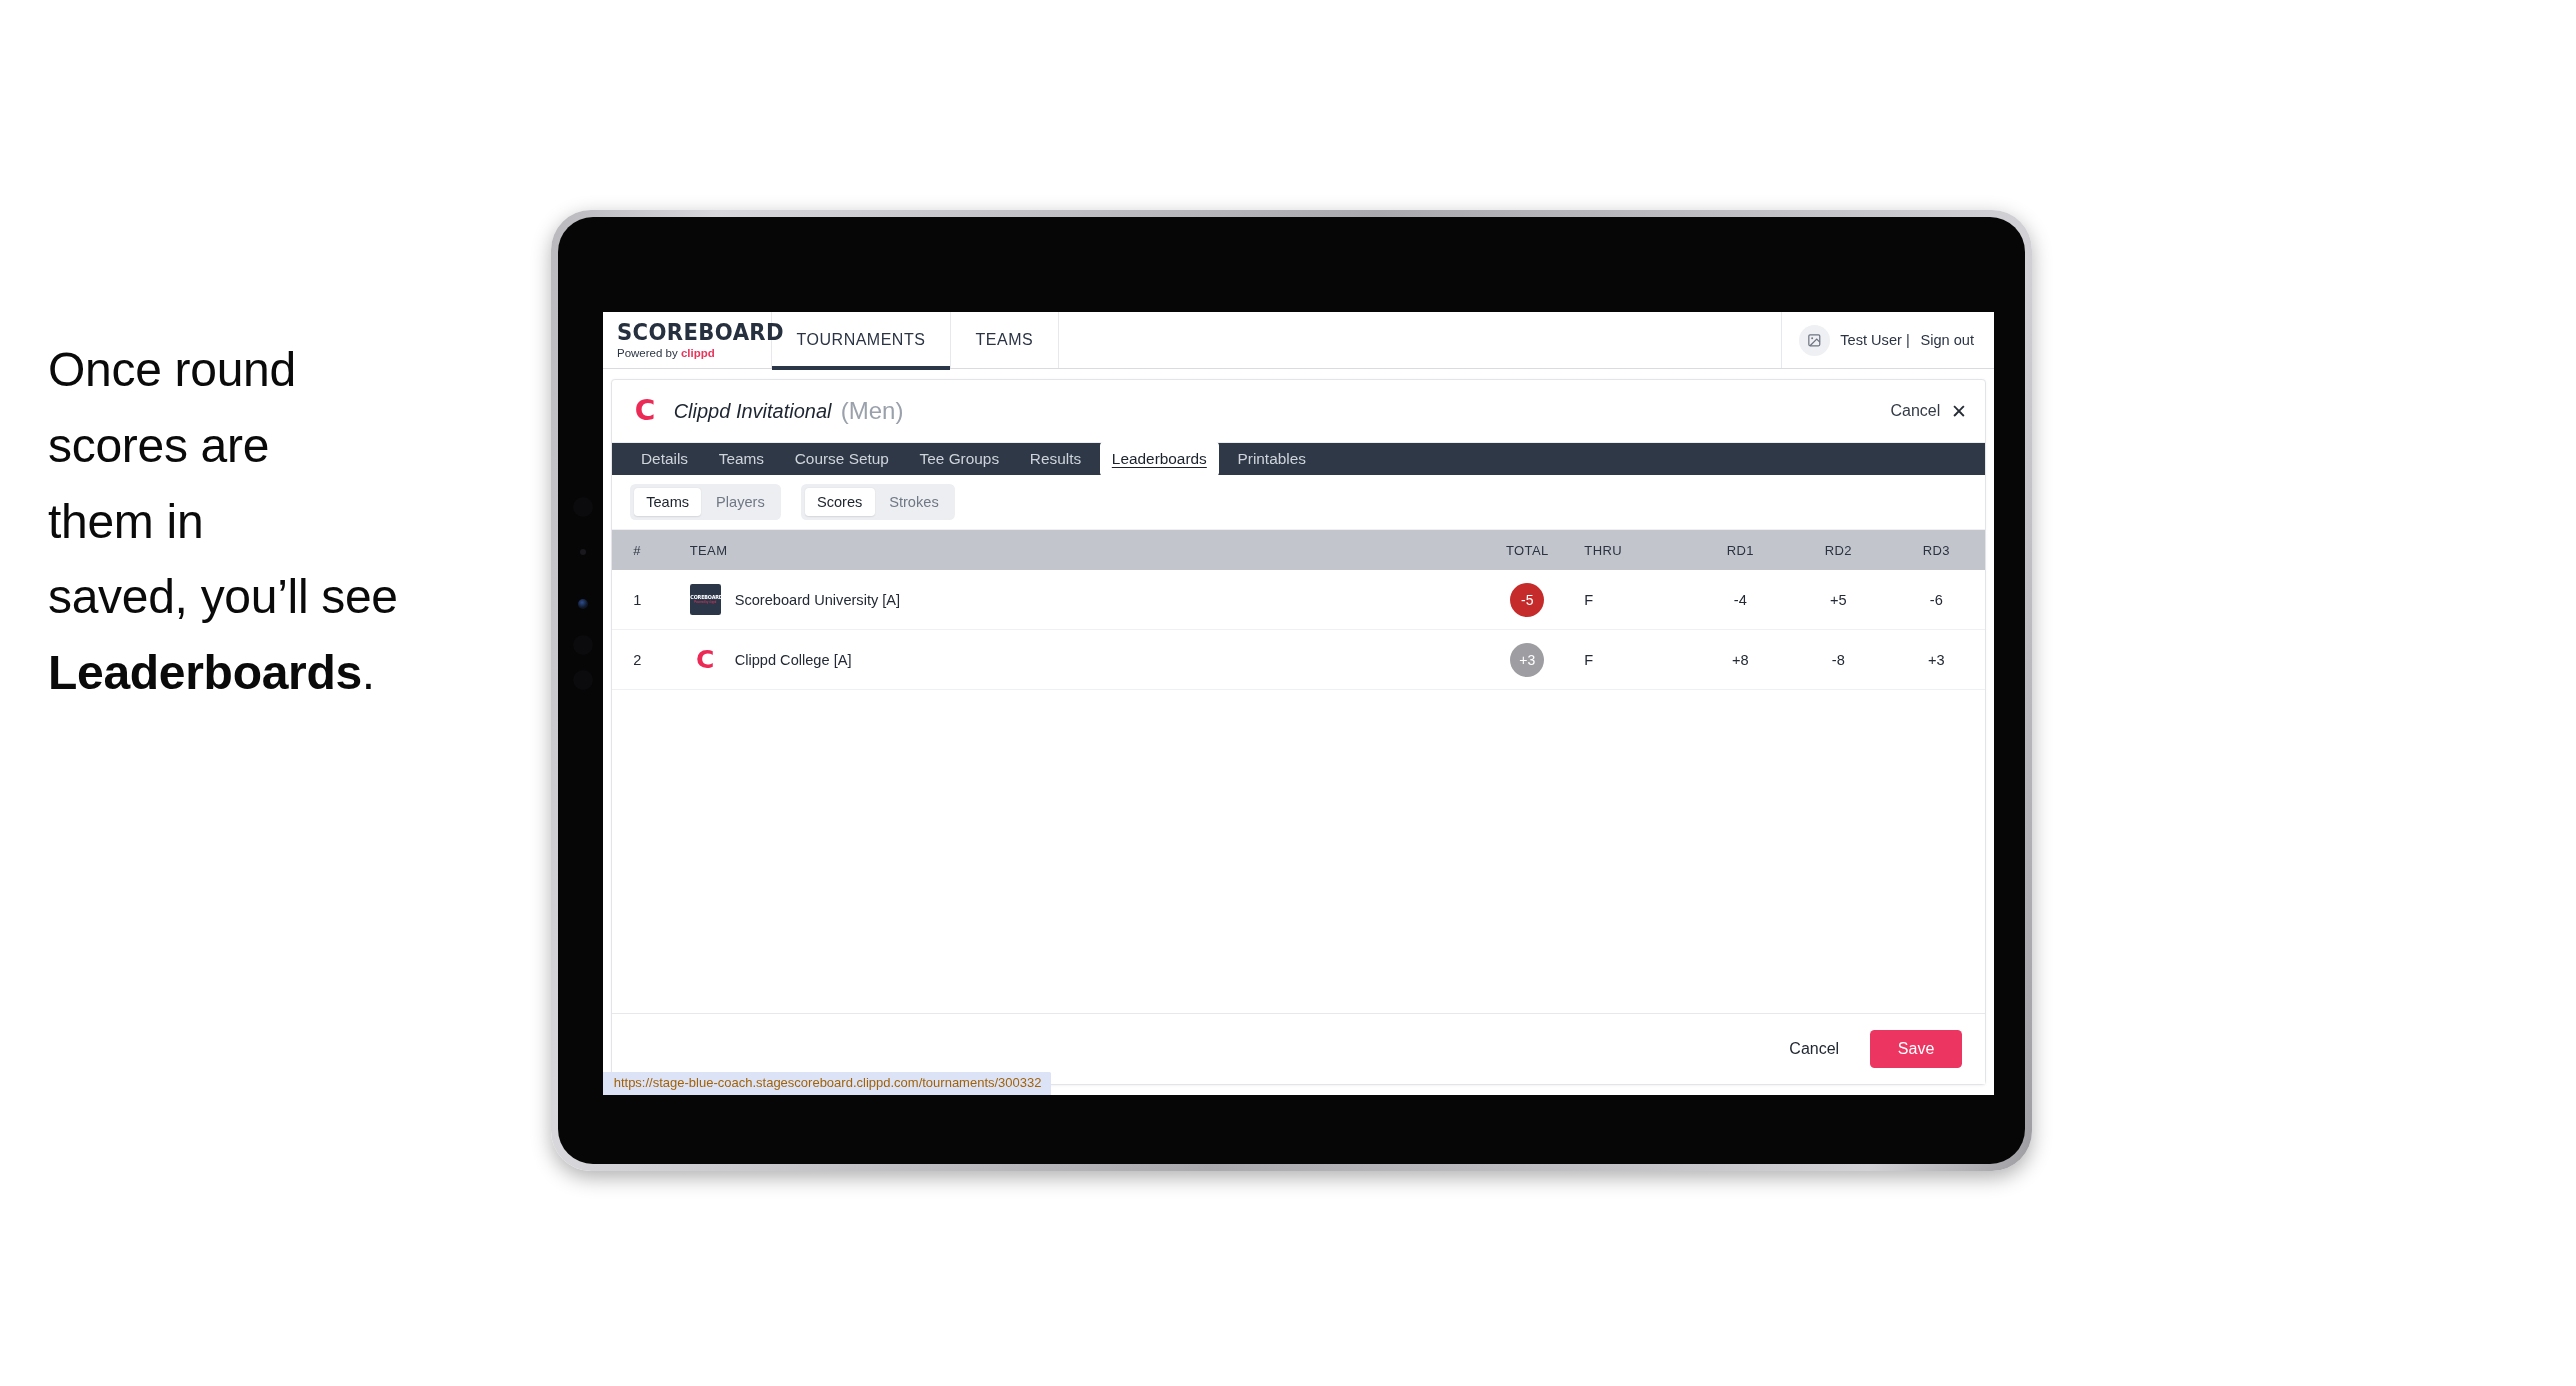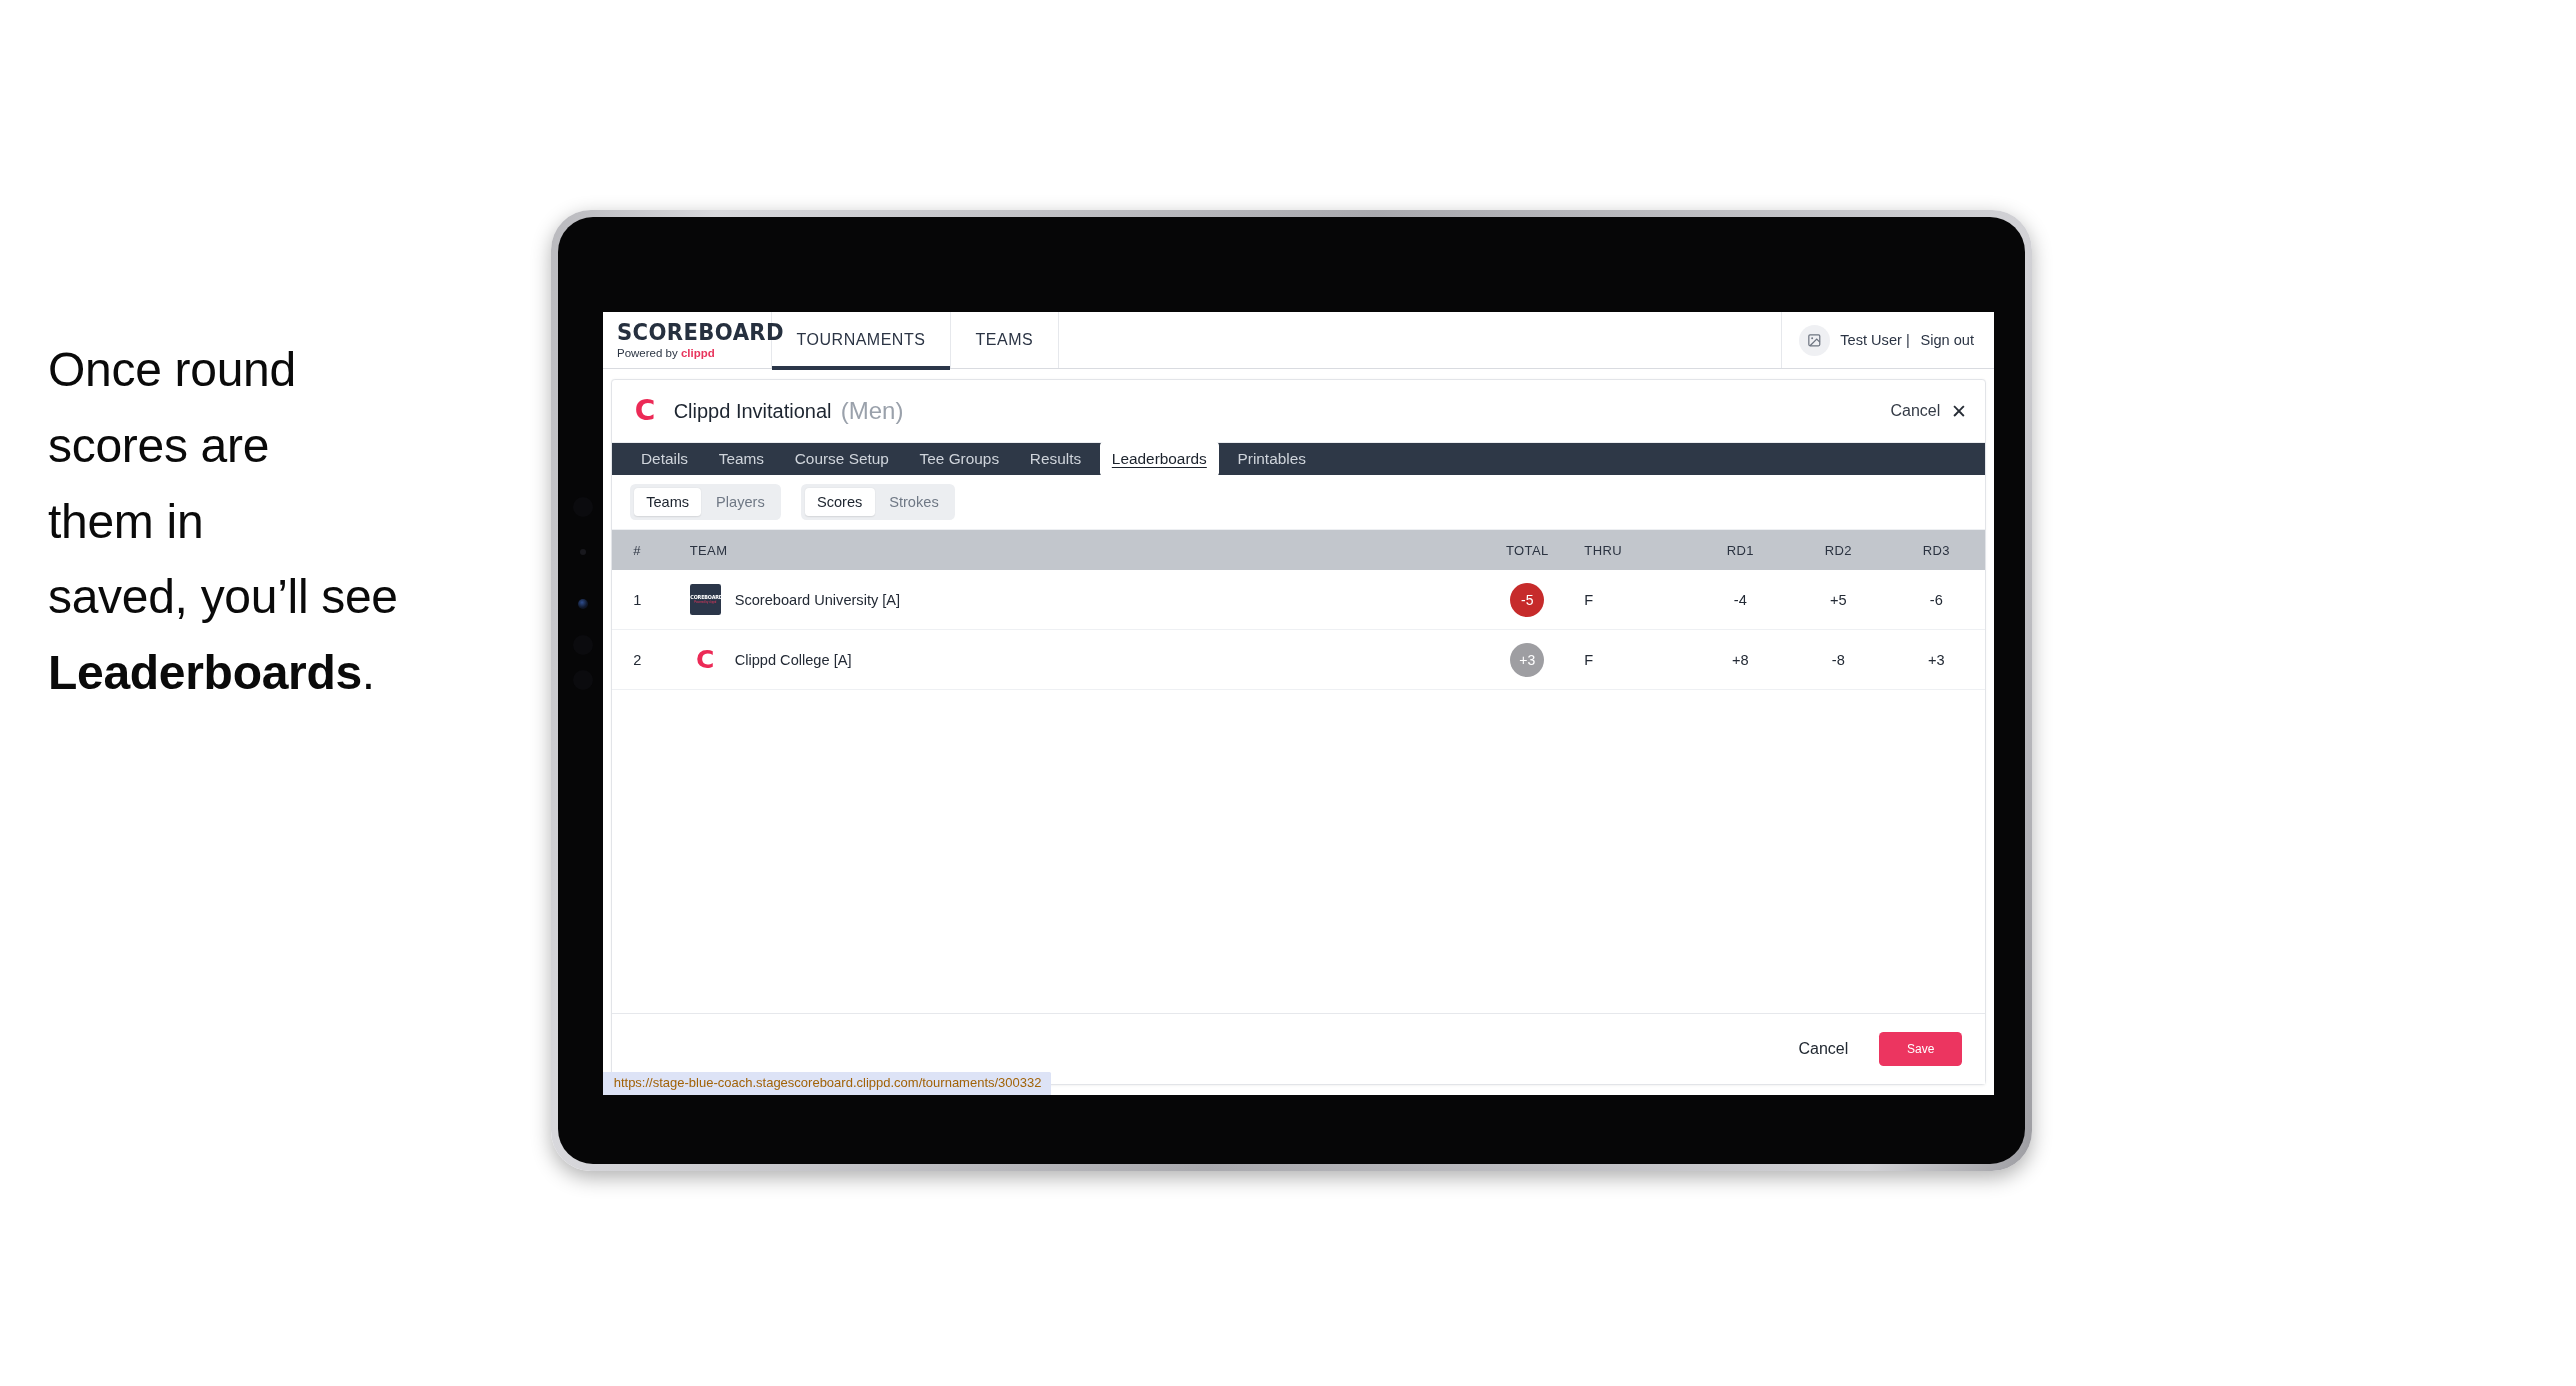--- a/index.html
+++ b/index.html
@@ -159,21 +159,21 @@
     border-bottom: 0.8px solid #ebedf0;
   }
   #clippd-c {
     font-family: "DejaVu Sans", sans-serif;
     font-weight: 700;
     font-size: 28px;
     color: #ec2a56;
     line-height: 1;
     margin-right: 18.4px;
   }
-  #tourney-name { font-size: 20px; color: #1d2530; }
+  #tourney-name { font-size: 20px; color: #1d2530; font-style: italic; }
   #tourney-gender { font-size: 24px; color: #9aa1ab; margin-left: 9.2px; }
   #card-head-spacer { flex: 1; }
   #cancel-top { font-size: 16px; color: #343b46; cursor: pointer; }
   #close-x { font-size: 19px; color: #262c35; margin-left: 10.7px; cursor: pointer; }
 
   
   #subnav {
     background: #2e3847;
     height: 32px;
     display: flex;
@@ -316,21 +316,21 @@
   }
   #footer-cancel {
     font-size: 16px;
     color: #222932;
     cursor: pointer;
     padding: 6.1px 7.7px;
   }
   #footer-save {
     background: #ec3560;
     color: #ffffff;
-    font-size: 12px;
+    font-size: 16px;
     border: none;
     border-radius: 4.6px;
     padding: 10px 28px;
     cursor: pointer;
     font-family: "Liberation Sans", sans-serif;
   }
 
   
   #status-url {
     position: absolute;

